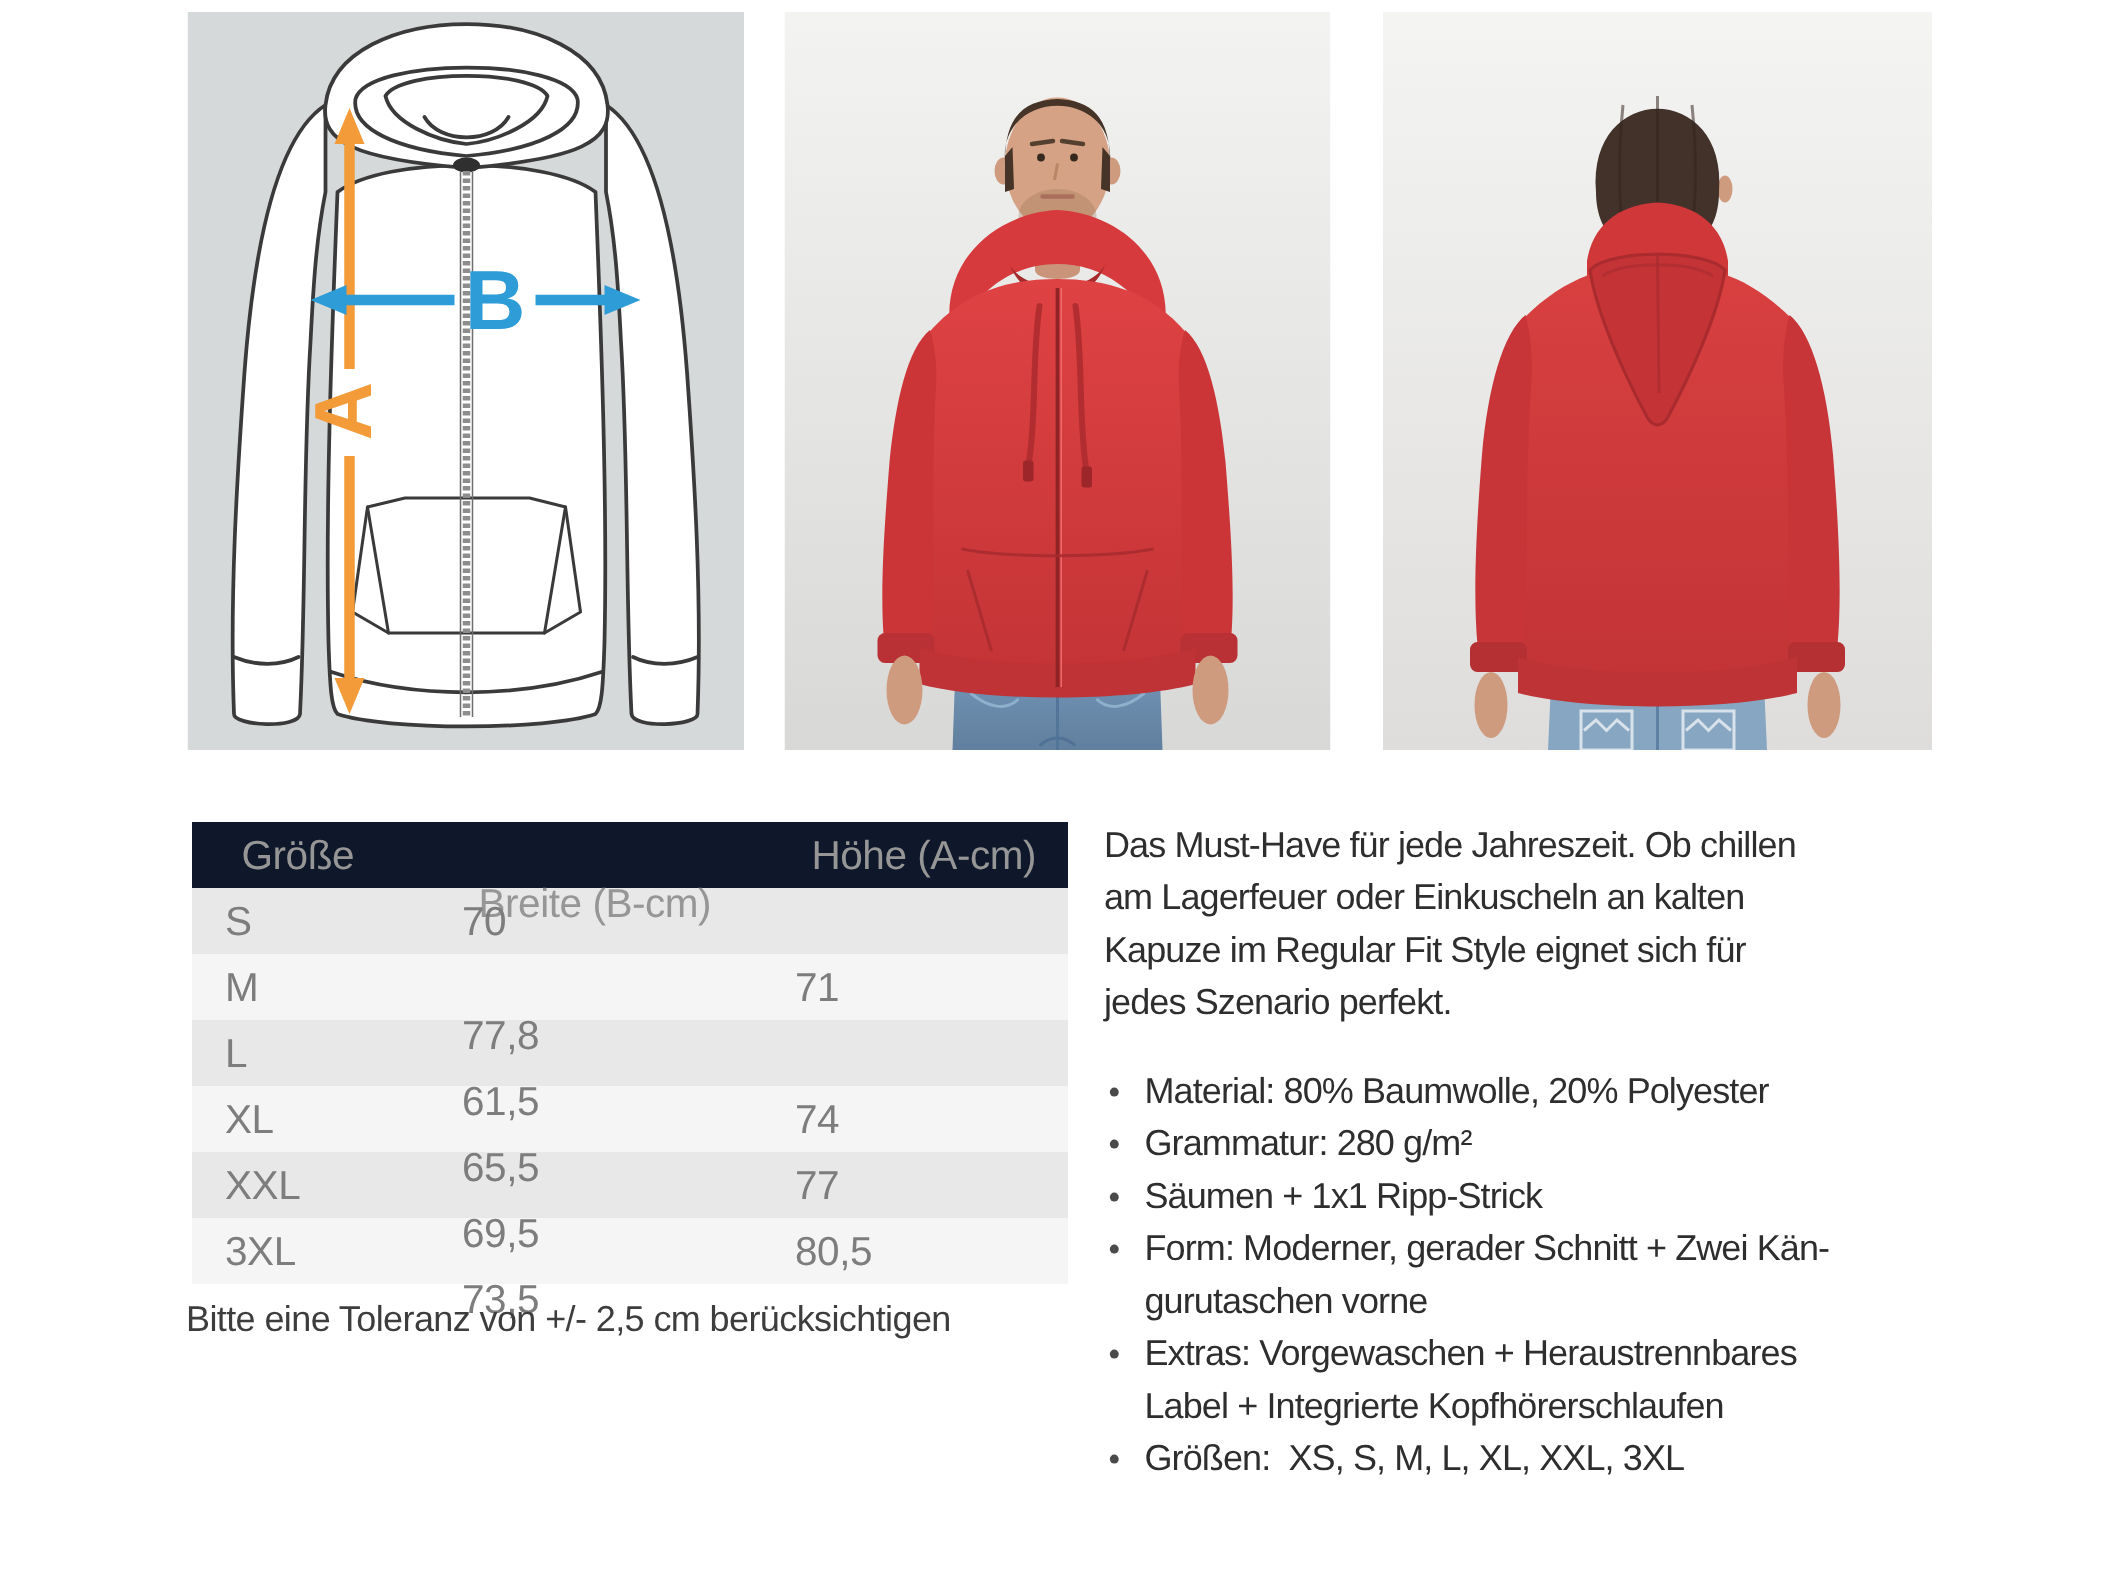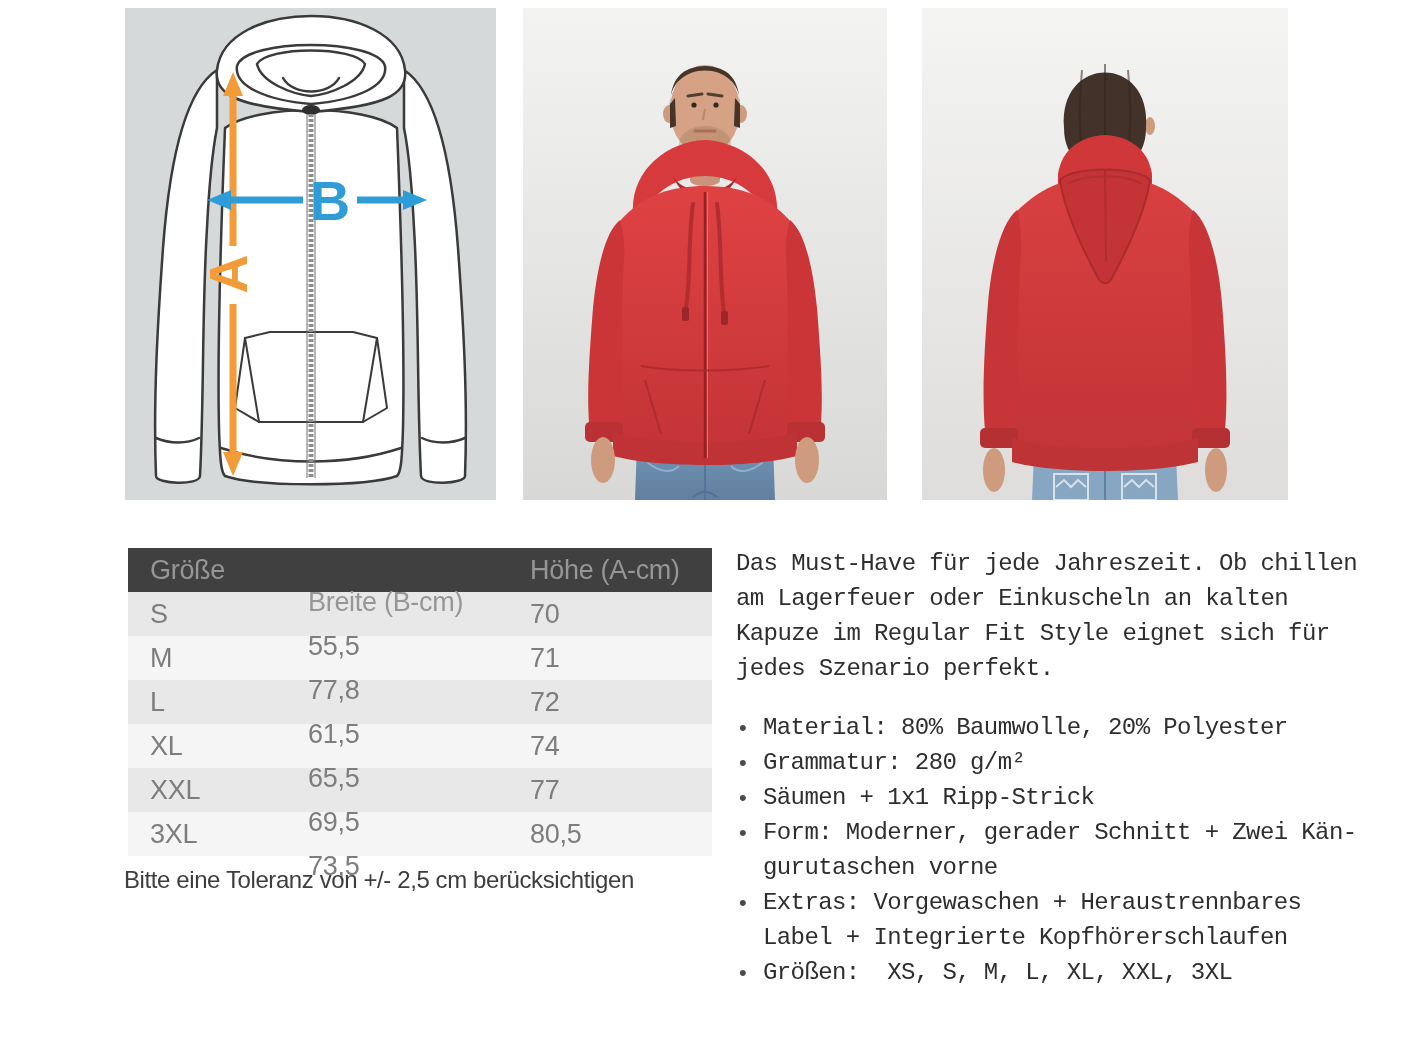--- a/index.html
+++ b/index.html
@@ -9,36 +9,36 @@
   
   .panel{position:absolute;top:8px;height:492px;}
   .panel svg{display:block;}
   .panel-diagram{left:125px;width:371px;}
   .panel-front{left:523px;width:364px;}
   .panel-back{left:922px;width:366px;}
 
   
   .size-table{position:absolute;left:128px;top:548px;width:584px;font-size:27px;letter-spacing:-0.3px;}
   .trow{display:flex;height:44px;line-height:44px;}
-  .trow.head{background:#404040;color:#969696;}
+  .trow.head{background:#0f172a;color:#969696;justify-content:center;}
   .trow.odd{background:#e8e8e8;color:#7d7d7d;}
   .trow.even{background:#f5f5f5;color:#7d7d7d;}
   .tcell{white-space:pre;overflow:visible;}
   .tcell.c0{width:180px;padding-left:22px;box-sizing:border-box;}
   .tcell.c1{width:222px;margin-top:32px;}
   .tcell.c2{width:160px;}
 
   .tolerance{position:absolute;left:124px;top:866px;font-size:24px;color:#3d3d3d;
              letter-spacing:-0.4px;white-space:pre;}
   .model-info{position:absolute;left:127px;top:996px;font-size:26px;line-height:37px;
               color:#3d3d3d;letter-spacing:-0.5px;white-space:pre;}
 
   
   .description{position:absolute;left:736px;top:546px;width:620px;color:#2e2e2e;}
-  .dline{white-space:pre;font-size:24px;line-height:35px;letter-spacing:-0.6px;font-family:Liberation Mono, monospace;}
+  .dline{white-space:pre;font-size:24px;line-height:35px;letter-spacing:-0.6px;}
   ul.features{list-style:none;margin:24px 0 6px 0;padding:0;}
   ul.features li{position:relative;padding-left:27px;}
   ul.features li::before{content:"\2022";position:absolute;left:3px;top:0;
       font-size:22px;line-height:35px;color:#4a4a4a;}
 </style>
 </head>
 <body>
 
 <div class="page">
 
@@ -221,32 +221,30 @@
 
   <div class="size-table">
     <div class="trow head">
       <div class="tcell c0">Größe</div>
       <div class="tcell c1">Breite (B-cm)</div>
       <div class="tcell c2">Höhe (A-cm)</div>
     </div>
     <div>
         <div class="trow odd">
           <div class="tcell c0">S</div>
-          <div class="tcell c1">55,5</div>
           <div class="tcell c2">70</div>
         </div>
         <div class="trow even">
           <div class="tcell c0">M</div>
           <div class="tcell c1">77,8</div>
           <div class="tcell c2">71</div>
         </div>
         <div class="trow odd">
           <div class="tcell c0">L</div>
           <div class="tcell c1">61,5</div>
-          <div class="tcell c2">72</div>
         </div>
         <div class="trow even">
           <div class="tcell c0">XL</div>
           <div class="tcell c1">65,5</div>
           <div class="tcell c2">74</div>
         </div>
         <div class="trow odd">
           <div class="tcell c0">XXL</div>
           <div class="tcell c1">69,5</div>
           <div class="tcell c2">77</div>

